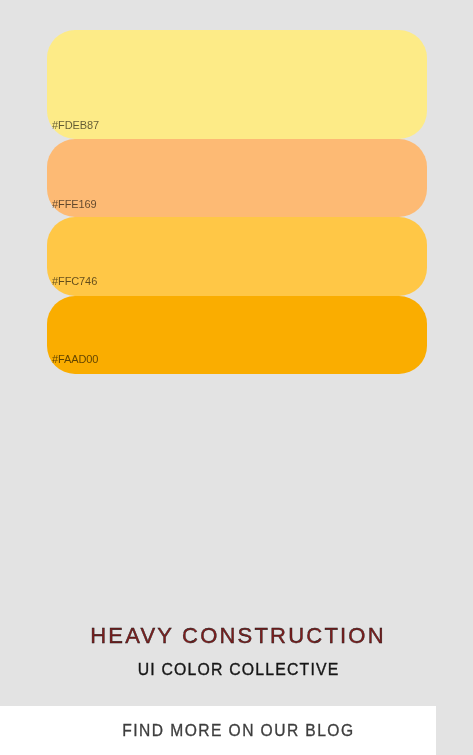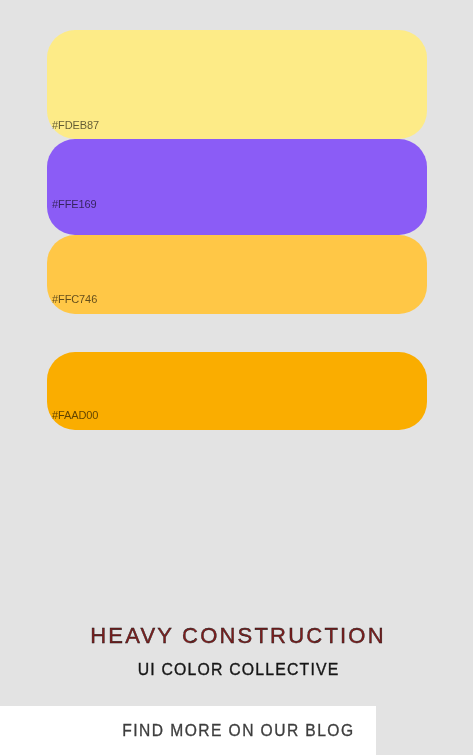--- a/index.html
+++ b/index.html
@@ -76,21 +76,21 @@
     left: 0;
     top: 0;
     width: 473px;
     height: 706px;
     pointer-events: none;
   }
   .footer {
     position: absolute;
     left: 0;
     top: 706px;
-    width: 376px;
+    width: 436px;
     height: 49px;
     background: #ffffff;
   }
   .footer-text {
     position: absolute;
     will-change: transform;
     left: 0;
     top: 17.2px;
     width: 473px;
     text-align: center;
@@ -104,27 +104,27 @@
   }
 </style>
 </head>
 <body>
 
 <div class="page">
   <div class="palette">
       <div class="swatch" style="background: rgb(253, 235, 135); height: 109px;">
         <span class="swatch-label" style="color: rgba(0, 0, 0, 0.62); top: 90.9px;">#FDEB87</span>
       </div>
-      <div class="swatch" style="background: #8b5cf6; height: 96px;">
+      <div class="swatch" style="background: #fdba74; height: 78px;">
         <span class="swatch-label" style="color: rgba(0, 0, 0, 0.62); top: 60.5px;">#FFE169</span>
       </div>
       <div class="swatch" style="background: rgb(255, 199, 70); height: 79px; padding-left: 44px;">
         <span class="swatch-label" style="color: rgba(0, 0, 0, 0.62); top: 59.1px;">#FFC746</span>
       </div>
-      <div class="swatch" style="background: rgb(250, 173, 0); height: 78px; margin-top: 38px;">
+      <div class="swatch" style="background: rgb(250, 173, 0); height: 78px;">
         <span class="swatch-label" style="color: rgba(0, 0, 0, 0.62); top: 58.9px;">#FAAD00</span>
       </div>
     </div>
   <div class="caption-block">
     <div class="caption title">HEAVY CONSTRUCTION</div>
     <div class="caption subtitle">UI COLOR COLLECTIVE</div>
   </div>
   <div class="footer">
     <div class="footer-text">FIND MORE ON OUR BLOG</div>
   </div>

